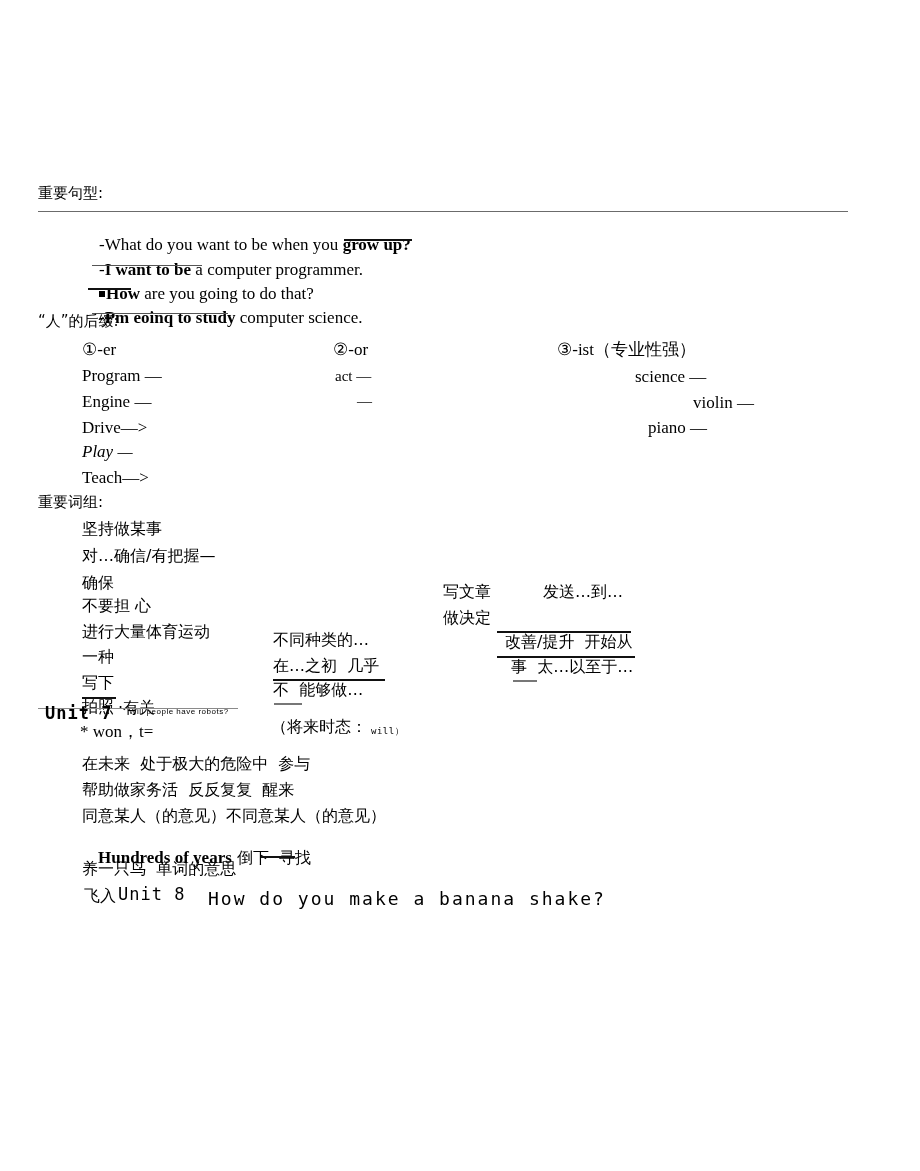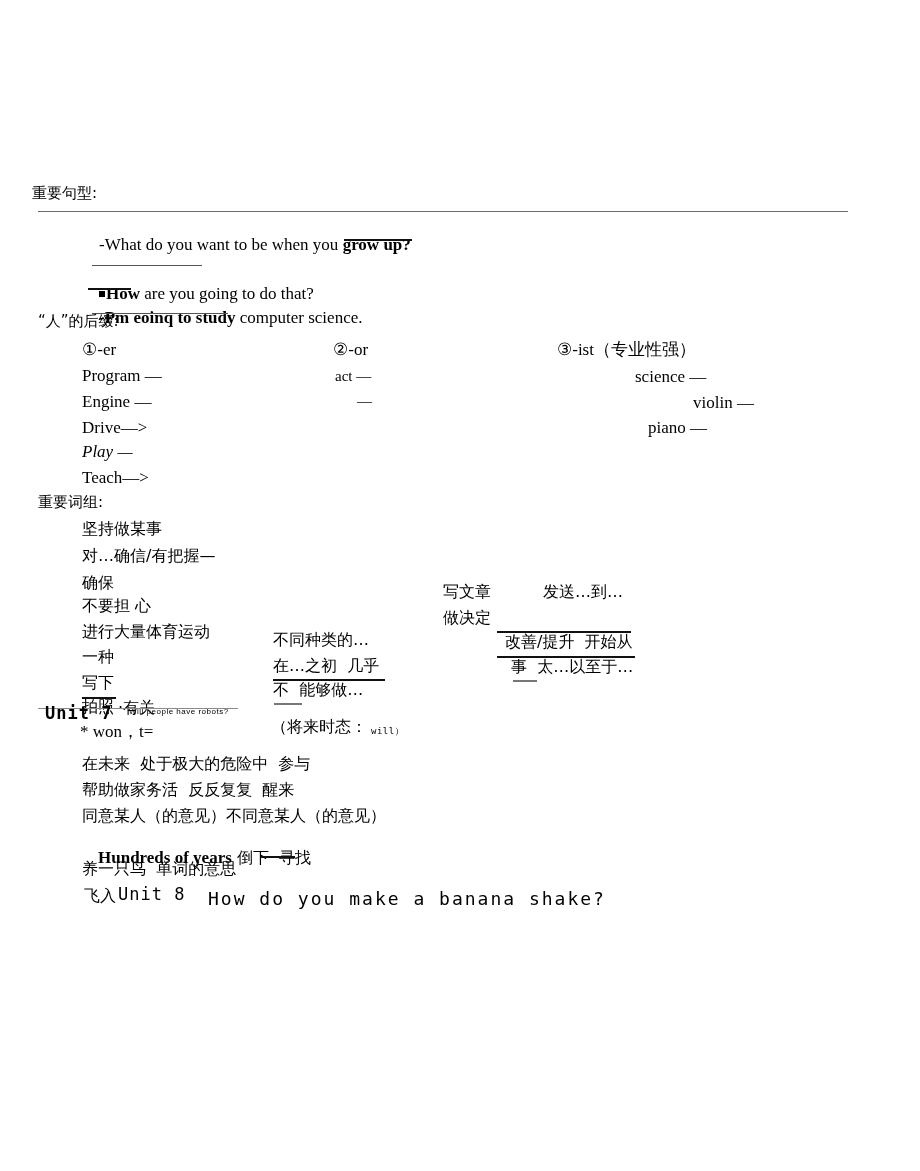--- a/index.html
+++ b/index.html
@@ -100,29 +100,32 @@
     background: #000;
     vertical-align: 2px;
     margin-right: 1px;
   }
 </style>
 </head>
 <body>
 
 <div class="page">
 
-  <div class="t cn" style="left:32px; top:186px;">重要句型:</div>
+  <div class="t cn" style="left:38px; top:186px;">重要句型:</div>
 
   <div class="hr-main"></div>
 
   <div class="t en" style="left:82px; top:219px;">
     <span>-</span><span>What do you want to be when you </span><span class="b">grow up?</span>
   </div>
   <div class="ul" style="left:344px; top:239px; width:68px;"></div>
 
+  <div class="t en" style="left:82px; top:244px;">
+    <span>-</span><span class="b">I want to be</span><span> a computer programmer.</span>
+  </div>
   <div class="ul-thin" style="left:92px; top:265px; width:110px;"></div>
 
   <div class="t en" style="left:82px; top:268px;">
     <span class="sq"></span><span class="b">How</span><span> are you going to do that?</span>
   </div>
   <div class="ul" style="left:88px; top:288px; width:43px;"></div>
 
   <div class="t en" style="left:82px; top:292px;">
     <span>-</span><span class="b">Pm eoinq to study</span><span> computer science.</span>
   </div>

